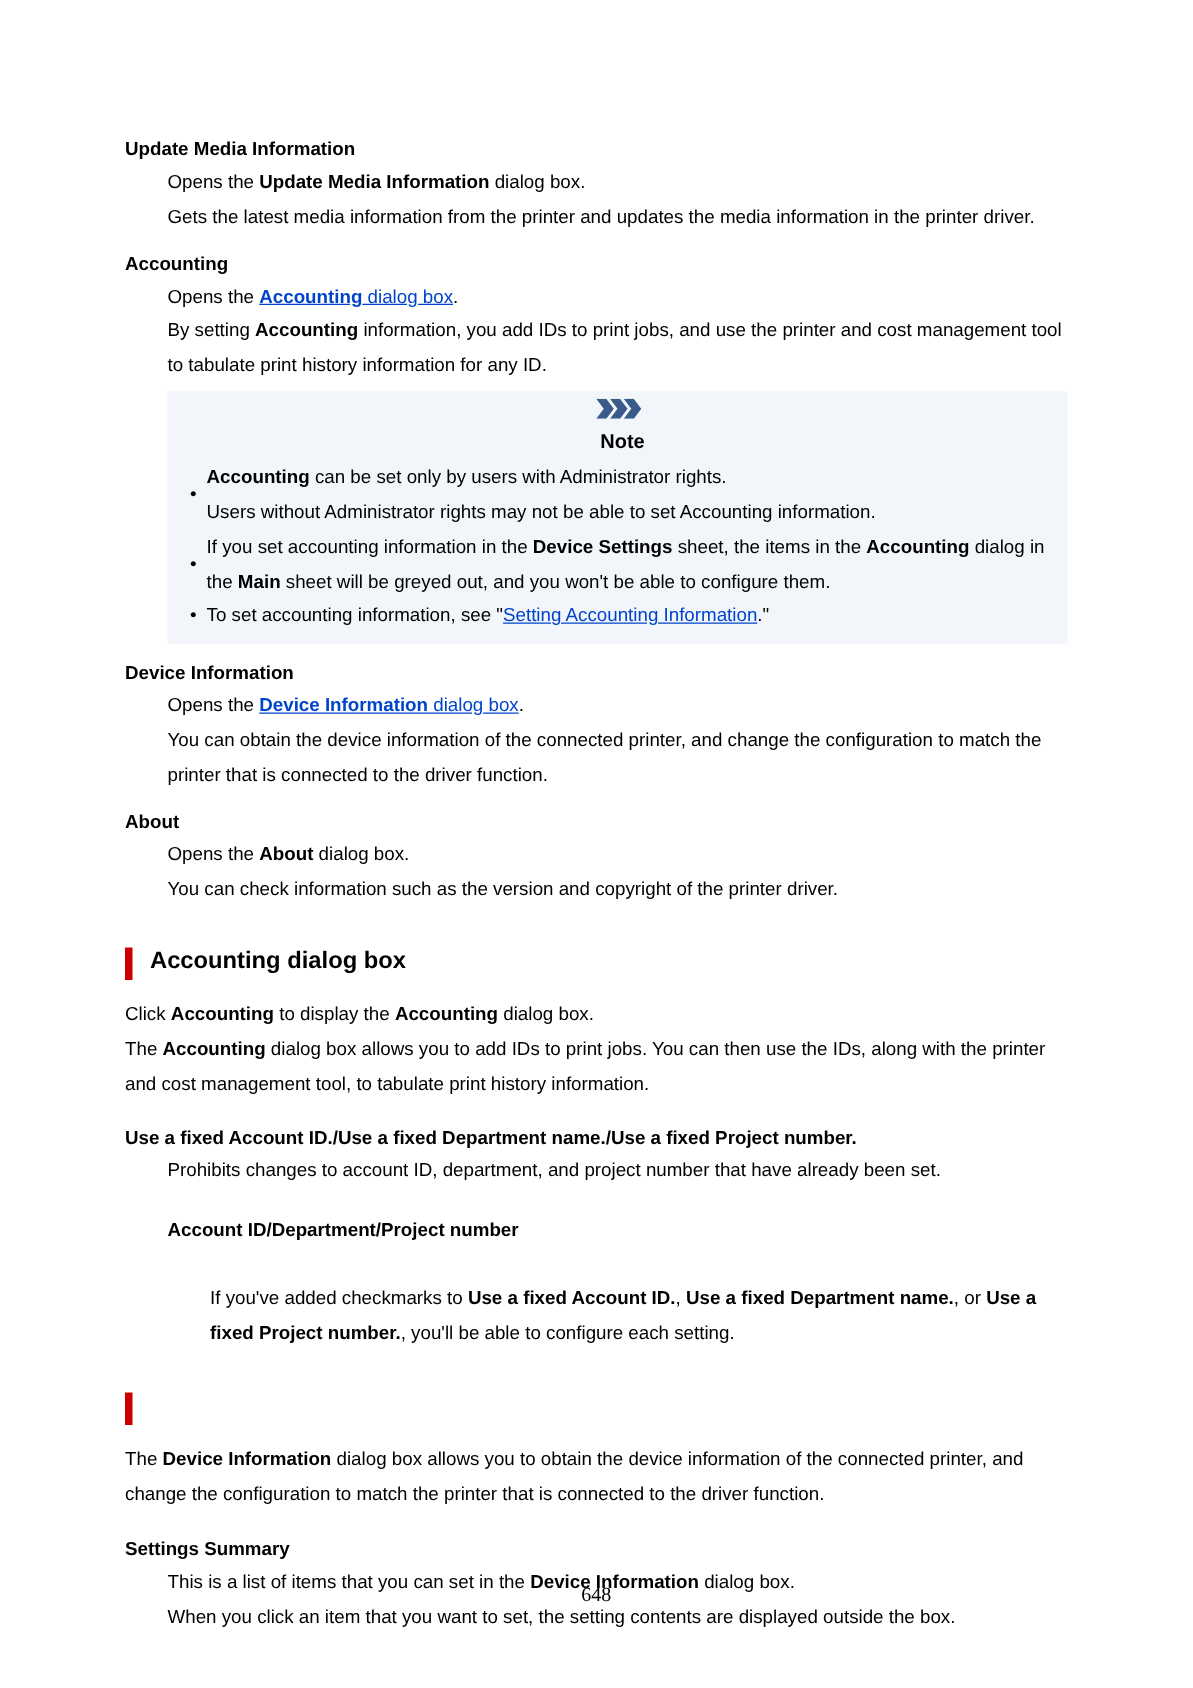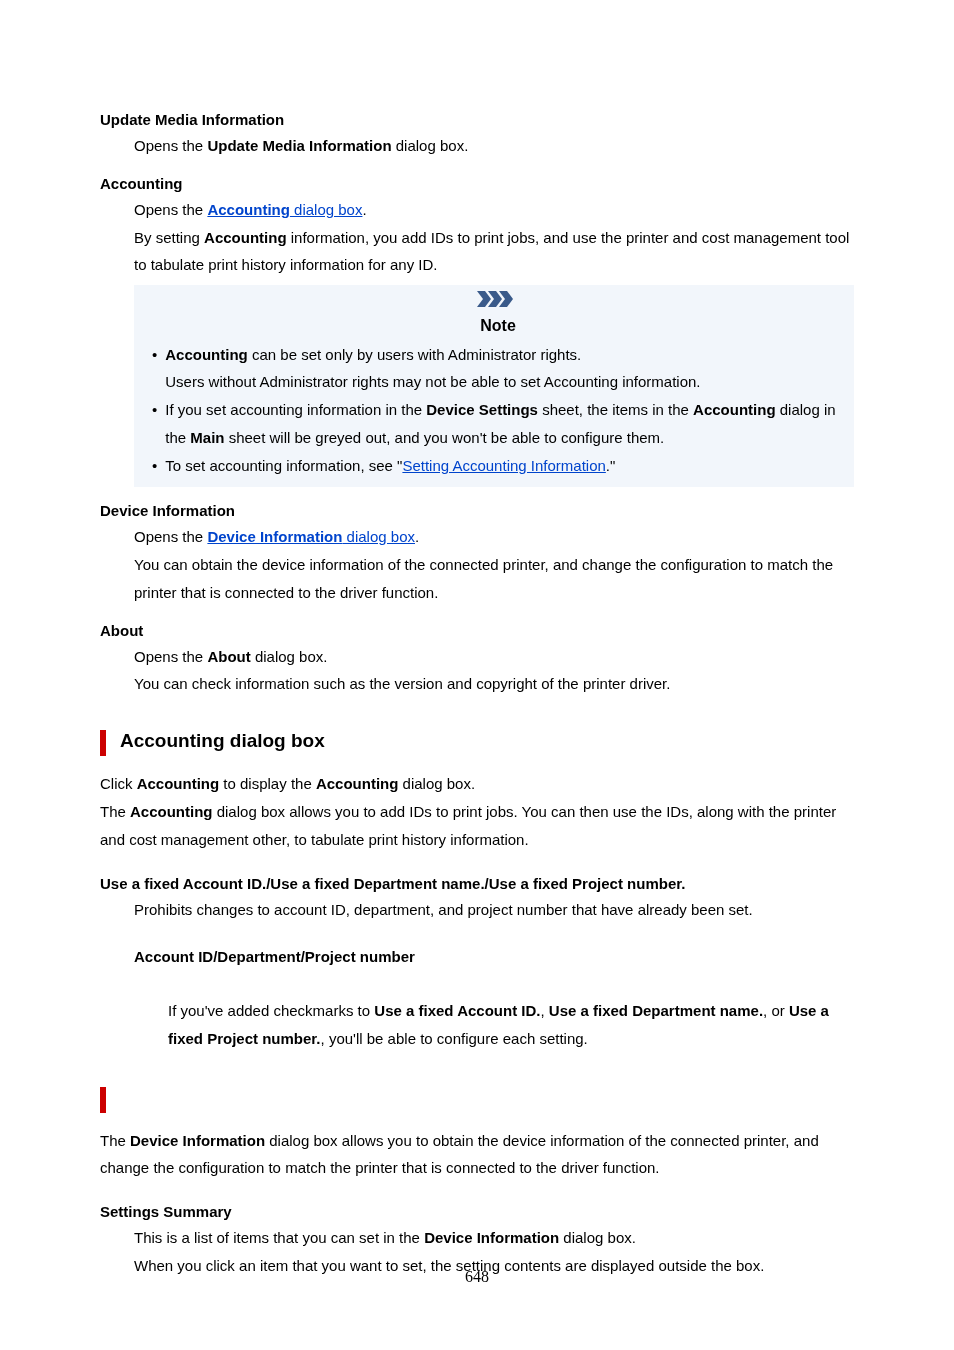--- a/index.html
+++ b/index.html
@@ -27,21 +27,21 @@
   .note-hdr {
     display: flex;
     align-items: center;
     gap: 6px;
     padding-left: 8px;
     margin-bottom: 2px;
     flex-direction: column;
   }
   .note-title { font-weight: bold; font-size: 16px; }
   .note-ul { list-style: none; padding-left: 18px; }
-  .note-ul li { display: flex; gap: 8px; line-height: 1.85; }
+  .note-ul li { display: flex; gap: 8px; line-height: 1.85; align-items: center; }
   .note-ul li::before { content: "•"; flex-shrink: 0; }
   .section-hdr {
     display: flex;
     align-items: flex-end;
     gap: 14px;
     margin-top: 28px;
     margin-bottom: 14px;
   }
   .redbar { width: 6px; height: 26px; background: #cc0000; }
   .section-title { font-size: 19px; font-weight: bold; }
@@ -57,20 +57,21 @@
     font-size: 16px;
   }
   .bold { font-weight: bold; }
 </style>
 </head>
 <body>
 
 <div class="dt">Update Media Information</div>
 <div class="dd">
   <span>Opens the </span><span class="bold">Update Media Information</span><span> dialog box.</span><br>
+  <span>Gets the latest media information from the printer and updates the media information in the printer driver.</span>
 </div>
 
 <div class="dt">Accounting</div>
 <div class="dd">
   <span>Opens the </span><a href="#" class="link"><span class="bold">Accounting</span><span> dialog box</span></a><span>.</span><br>
   <span>By setting </span><span class="bold">Accounting</span><span> information, you add IDs to print jobs, and use the printer and cost management tool to tabulate print history information for any ID.</span>
 </div>
 
 <div class="note">
   <div class="note-hdr">
@@ -112,21 +113,21 @@
   <span>Opens the </span><span class="bold">About</span><span> dialog box.</span><br>
   <span>You can check information such as the version and copyright of the printer driver.</span>
 </div>
 
 <div class="section-hdr">
   <div class="redbar"></div>
   <div class="section-title">Accounting dialog box</div>
 </div>
 <div class="para">
   <span>Click </span><span class="bold">Accounting</span><span> to display the </span><span class="bold">Accounting</span><span> dialog box.</span><br>
-  <span>The </span><span class="bold">Accounting</span><span> dialog box allows you to add IDs to print jobs. You can then use the IDs, along with the printer and cost management other, to tabulate print history information.</span>
+  <span>The </span><span class="bold">Accounting</span><span> dialog box allows you to add IDs to print jobs. You can then use the IDs, along with the printer and cost management tool, to tabulate print history information.</span>
 </div>
 
 <div class="dt" style="margin-top:18px">Use a fixed Account ID./Use a fixed Department name./Use a fixed Project number.</div>
 <div class="dd">
   <span>Prohibits changes to account ID, department, and project number that have already been set.</span><br>
 </div>
 <div class="dt-indent">Account ID/Department/Project number</div>
 <div class="dd2">
   <br>
   <span>If you've added checkmarks to </span><span class="bold">Use a fixed Account ID.</span><span>, </span><span class="bold">Use a fixed Department name.</span><span>, or </span><span class="bold">Use a fixed Project number.</span><span>, you'll be able to configure each setting.</span>

